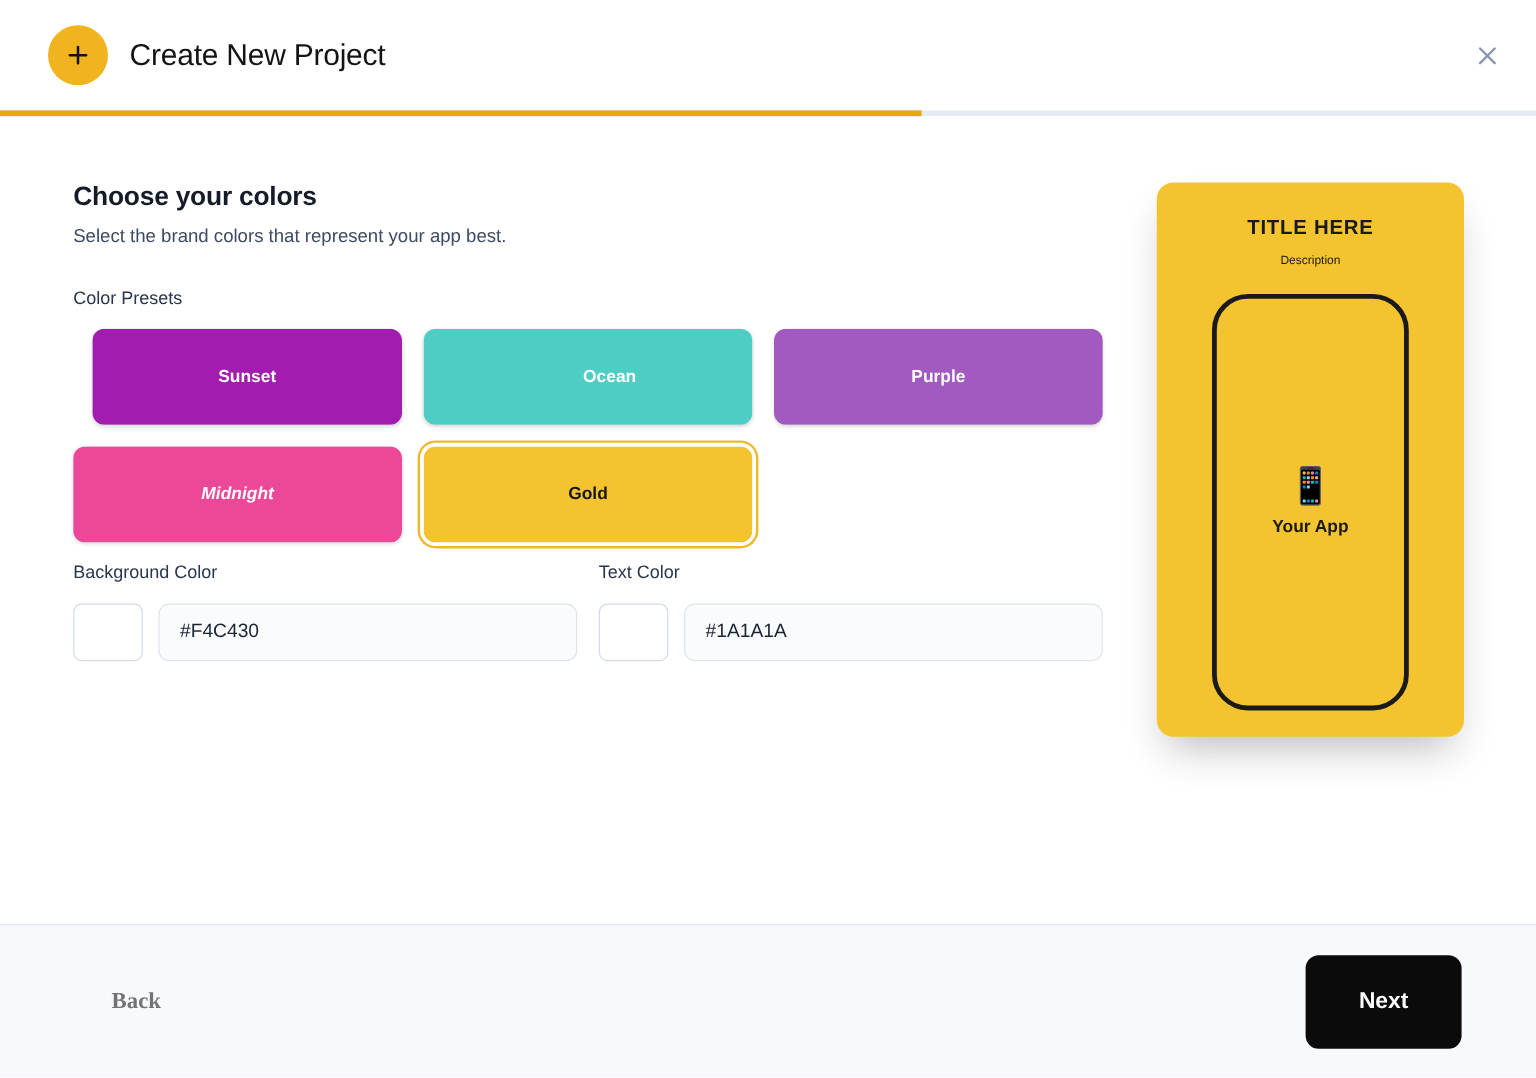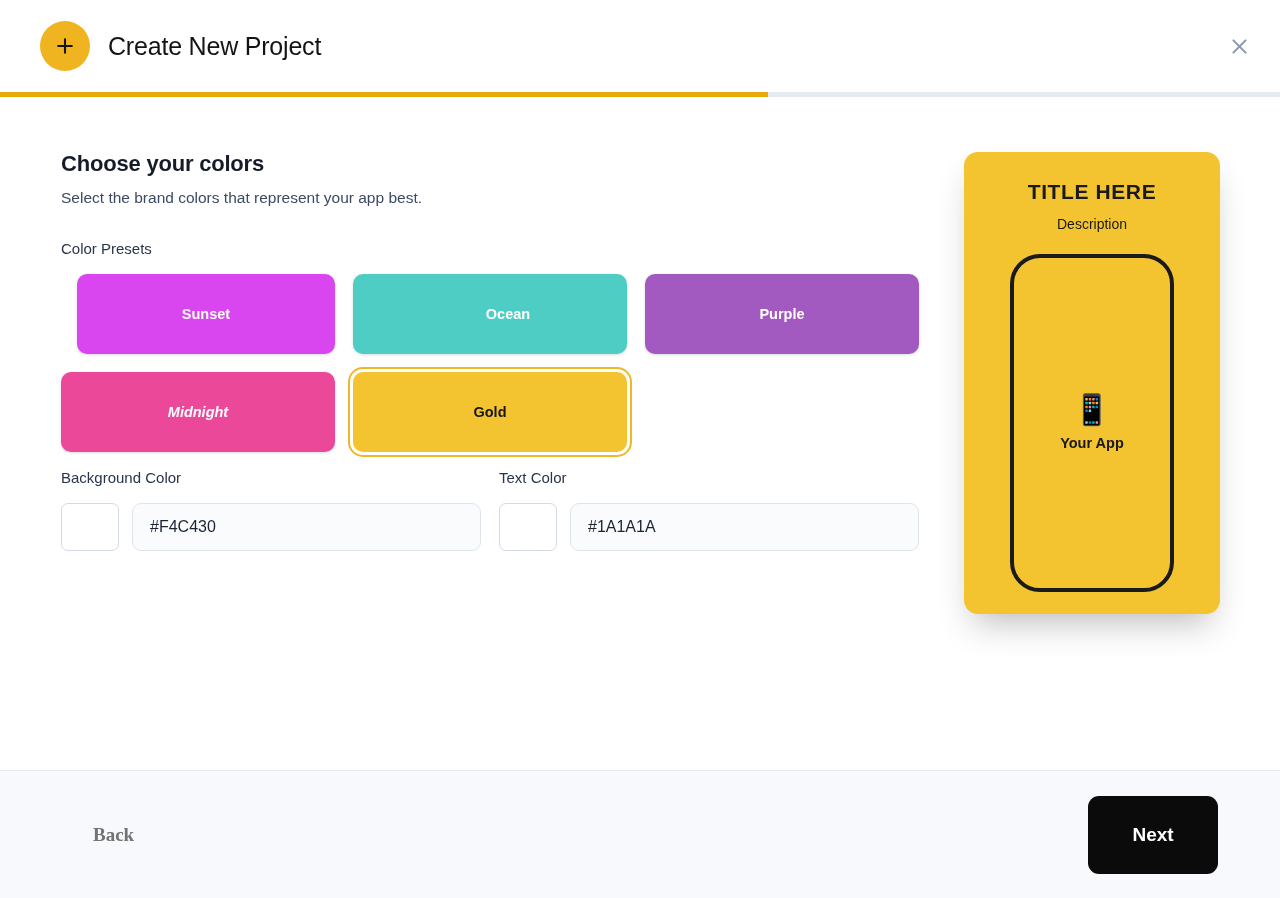--- a/index.html
+++ b/index.html
@@ -183,27 +183,27 @@
     width: 256px;
     height: 462px;
     border-radius: 14px;
     padding: 28px 22px 22px;
     display: flex;
     flex-direction: column;
     align-items: center;
     box-shadow: 0 18px 34px -10px rgba(30,30,30,0.30);
   }
   .preview-title {
-    font-size: 21px;
+    font-size: 17px;
     font-weight: bold;
     letter-spacing: 0.6px;
     text-align: center;
   }
   .preview-desc {
-    font-size: 14px;
+    font-size: 10px;
     margin-top: 12px;
     text-align: right;
   }
   .phone-frame {
     margin-top: 22px;
     width: 164px;
     flex: 1 1 auto;
     border: 4px solid #131313;
     border-radius: 30px;
     display: flex;
@@ -281,21 +281,21 @@
   <div class="body">
 
     <div class="form-col">
 
       <div class="section-title">Choose your colors</div>
       <div class="section-sub">Select the brand colors that represent your app best.</div>
 
       <div class="field-label">Color Presets</div>
 
       <div class="preset-grid" id="preset-grid">
-          <button class="preset" style="background: #d946ef; color: rgb(255, 255, 255); margin-left: 16px;">Sunset</button>
+          <button class="preset" style="background: #a21caf; color: rgb(255, 255, 255); margin-left: 16px;">Sunset</button>
           <button class="preset" style="background: rgb(78, 205, 196); color: rgb(255, 255, 255); padding-left: 36px;">Ocean</button>
           <button class="preset" style="background: rgb(162, 89, 192); color: rgb(255, 255, 255);">Purple</button>
           <button class="preset" style="background: #ec4899; color: rgb(255, 255, 255); font-style: italic;">Midnight</button>
           <button class="preset selected" style="background: rgb(244, 196, 48); color: rgb(22, 22, 22);">Gold</button>
         </div>
 
       <div class="color-fields">
 
         <div style="width:420px">
           <div class="field-label" style="margin-top:0">Background Color</div>

